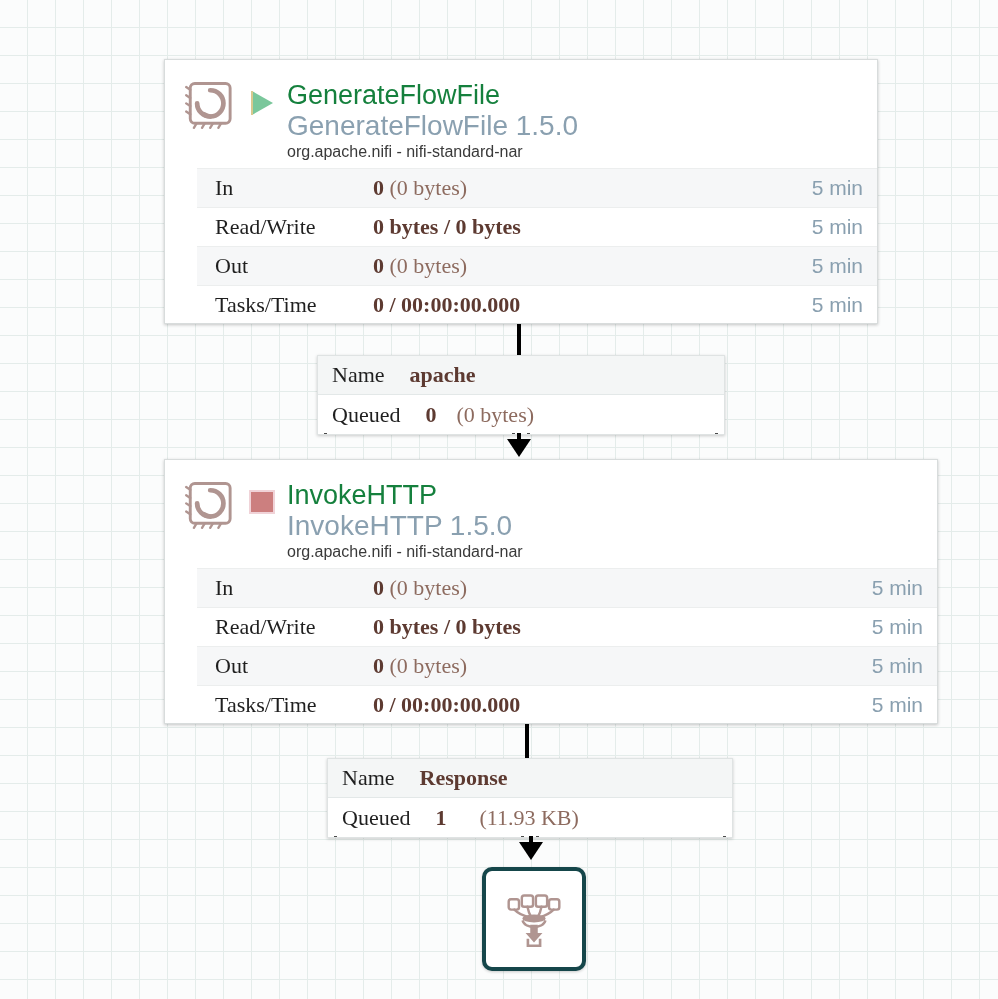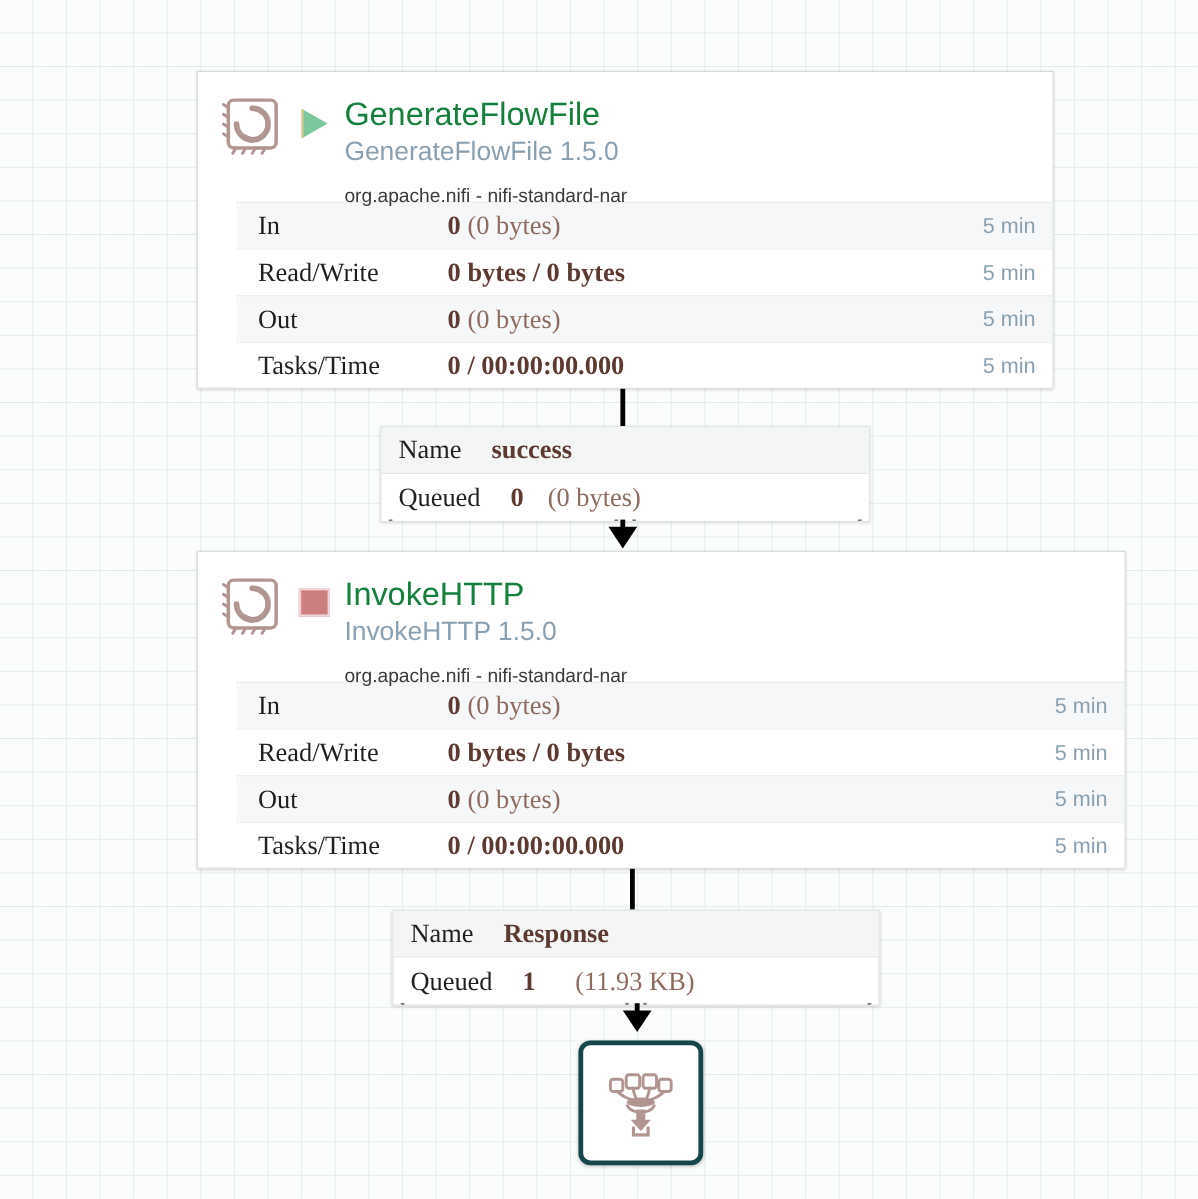--- a/index.html
+++ b/index.html
@@ -80,33 +80,33 @@
 
   .proc-name {
     font-size: 27px;
     line-height: 34px;
     color: #15803d;
     font-weight: 400;
     white-space: nowrap;
   }
 
   .proc-type {
-    font-size: 22px;
+    font-size: 28px;
     line-height: 28px;
     color: #8aa0b0;
     font-weight: 400;
     white-space: nowrap;
   }
 
   .proc-bundle {
     font-size: 16px;
     line-height: 22px;
     color: #3a3a3a;
     white-space: nowrap;
-    margin-top: 13px;
+    margin-top: 1px;
   }
 
   
   .stats { width: 100%; padding-left: 32px; }
 
   .stat-row {
     display: flex;
     align-items: center;
     height: 39px;
     padding: 0 14px 0 18px;
@@ -131,21 +131,21 @@
     font-size: 22px;
     white-space: nowrap;
   }
   .stat-value b { color: #5d3a31; font-weight: 700; }
   .stat-value .paren { color: #8d6b5f; font-weight: 400; }
   .stat-value .allbold { color: #5d3a31; font-weight: 700; }
 
   .stat-time {
     flex: 0 0 auto;
     color: #8aa0b0;
-    font-size: 18px;
+    font-size: 21px;
     font-family: "Liberation Sans", sans-serif;
     white-space: nowrap;
   }
 
   
   .conn-line {
     position: absolute;
     width: 4px;
     background: #000000;
   }
@@ -291,21 +291,21 @@
         <span class="stat-time">5 min</span>
       </div>
     </div>
   </div>
 
   <div class="conn-line" style="left:517px; top:324px; height:36px;"></div>
 
   <div class="conn-label" style="left:317px; top:355px; width:408px; height:80px;">
     <div class="conn-row name-row">
       <span class="conn-key">Name</span>
-      <span class="conn-val">success</span>
+      <span class="conn-val">apache</span>
     </div>
     <div class="conn-row queued-row">
       <span class="conn-key">Queued</span>
       <span class="conn-val">0</span>
       <span class="conn-val" style="margin-left:7px;"><span class="paren">(0 bytes)</span></span>
     </div>
     <div class="conn-bars">
       <div class="bar-wrap left">
         <div class="bar-cap start"></div>
         <div class="bar-track"></div>

